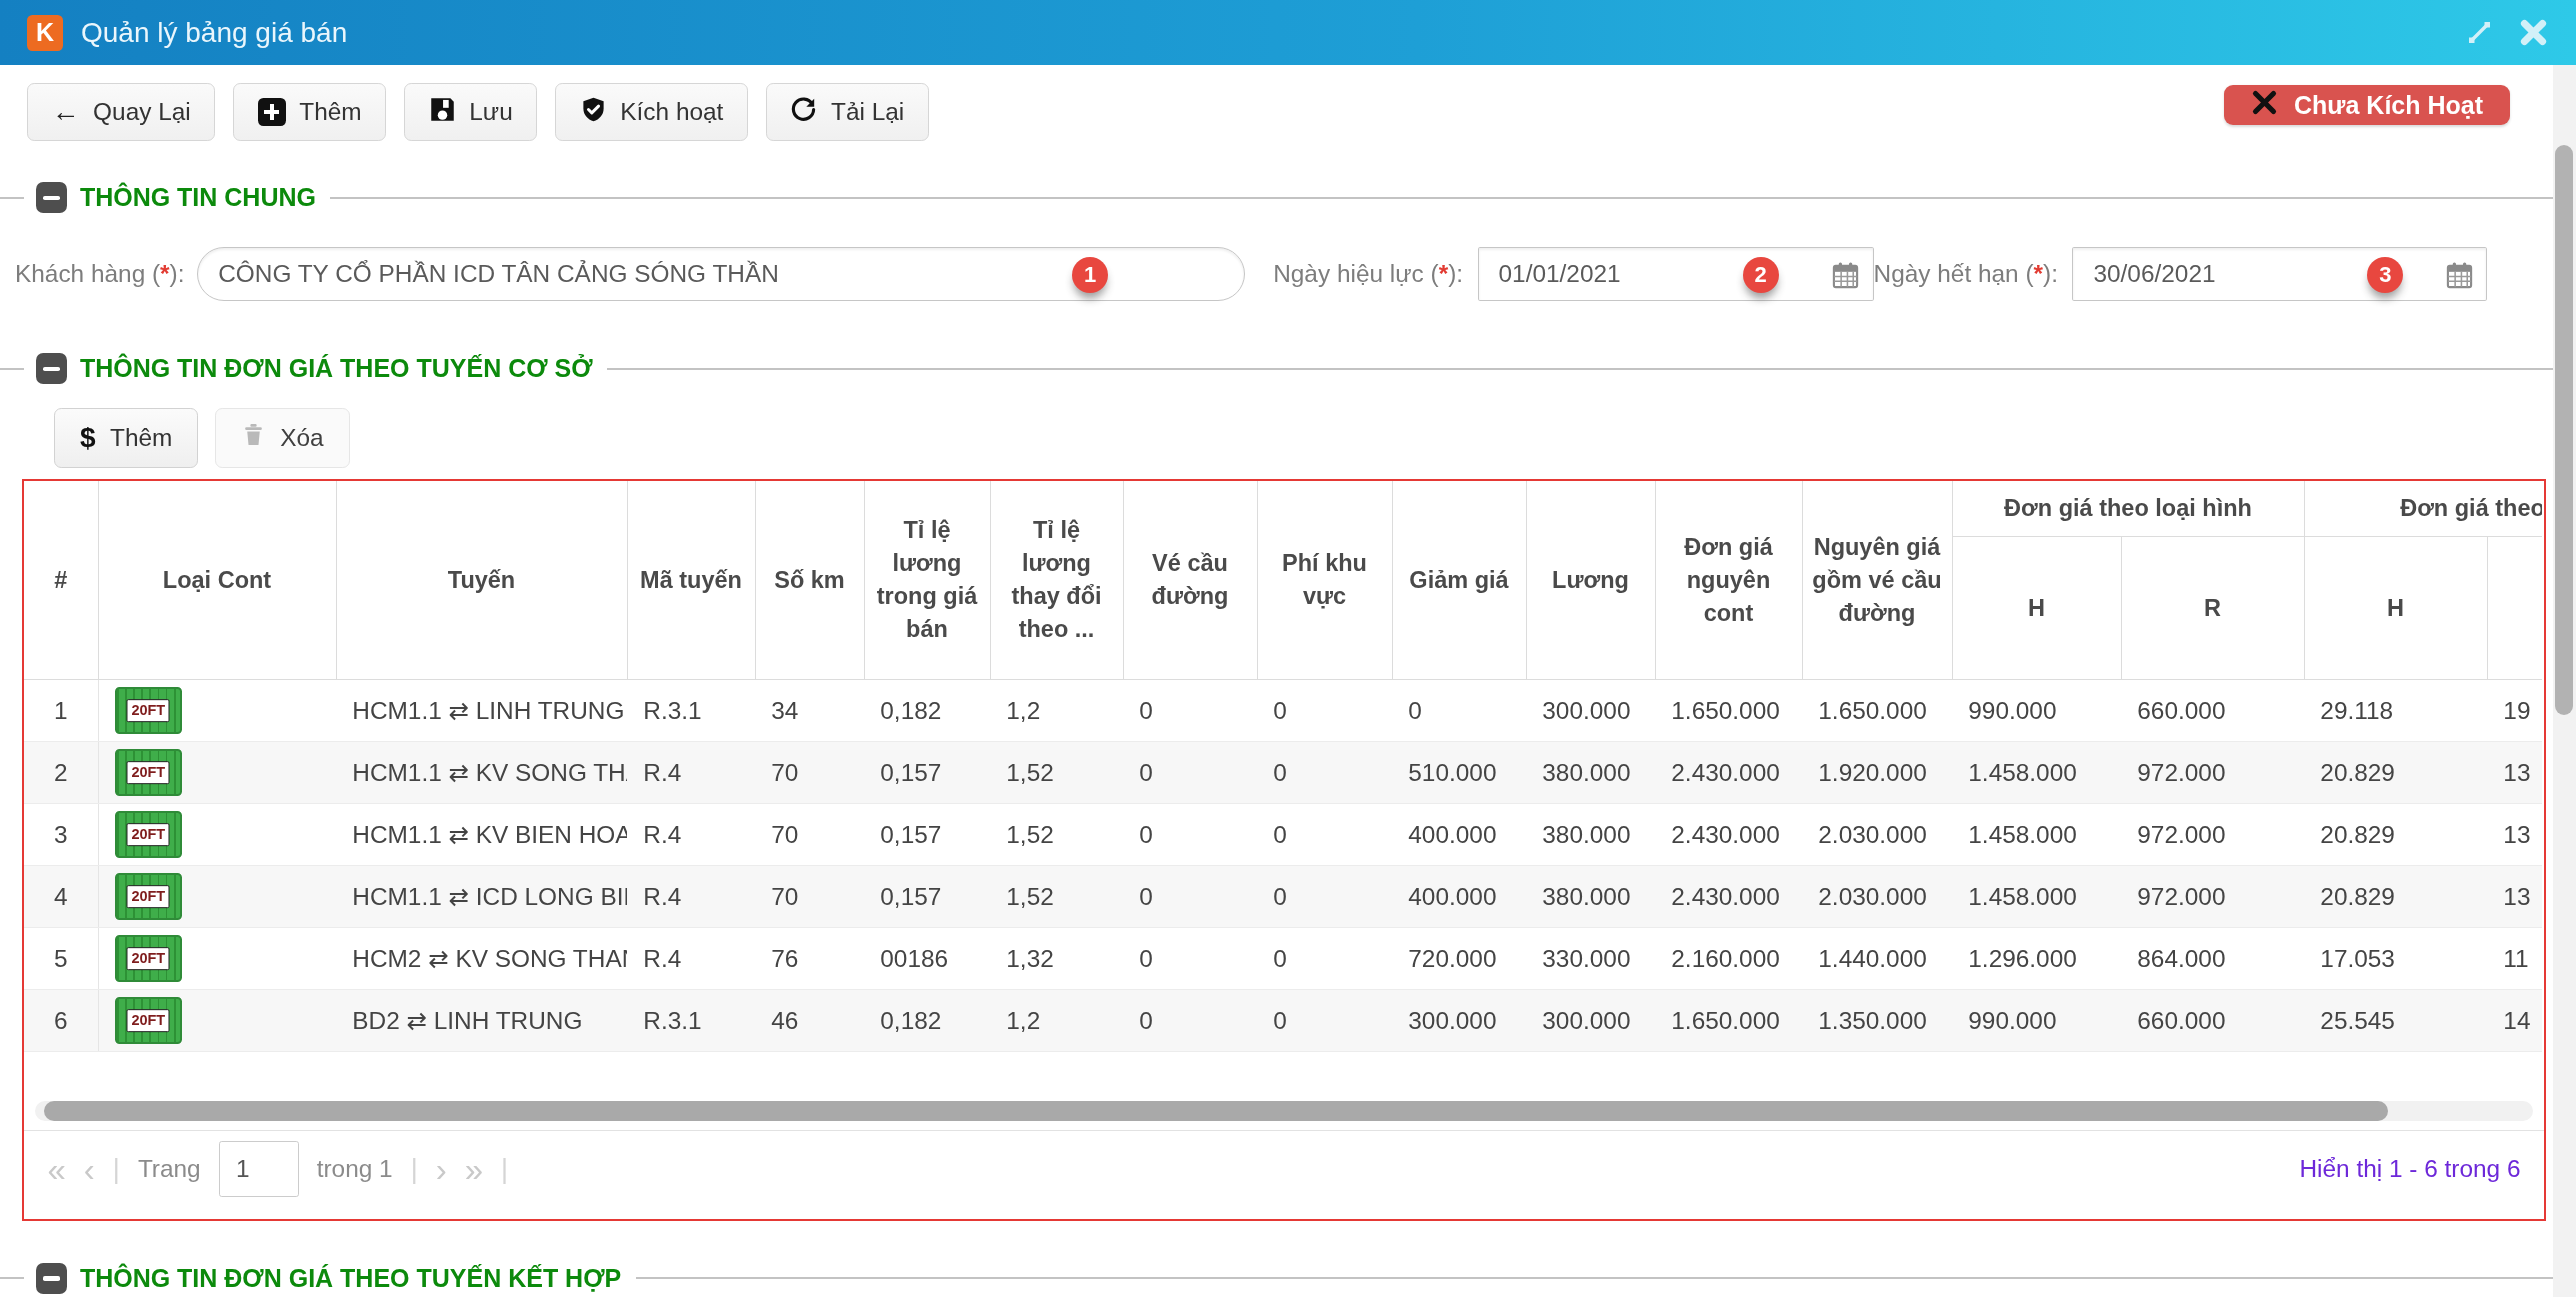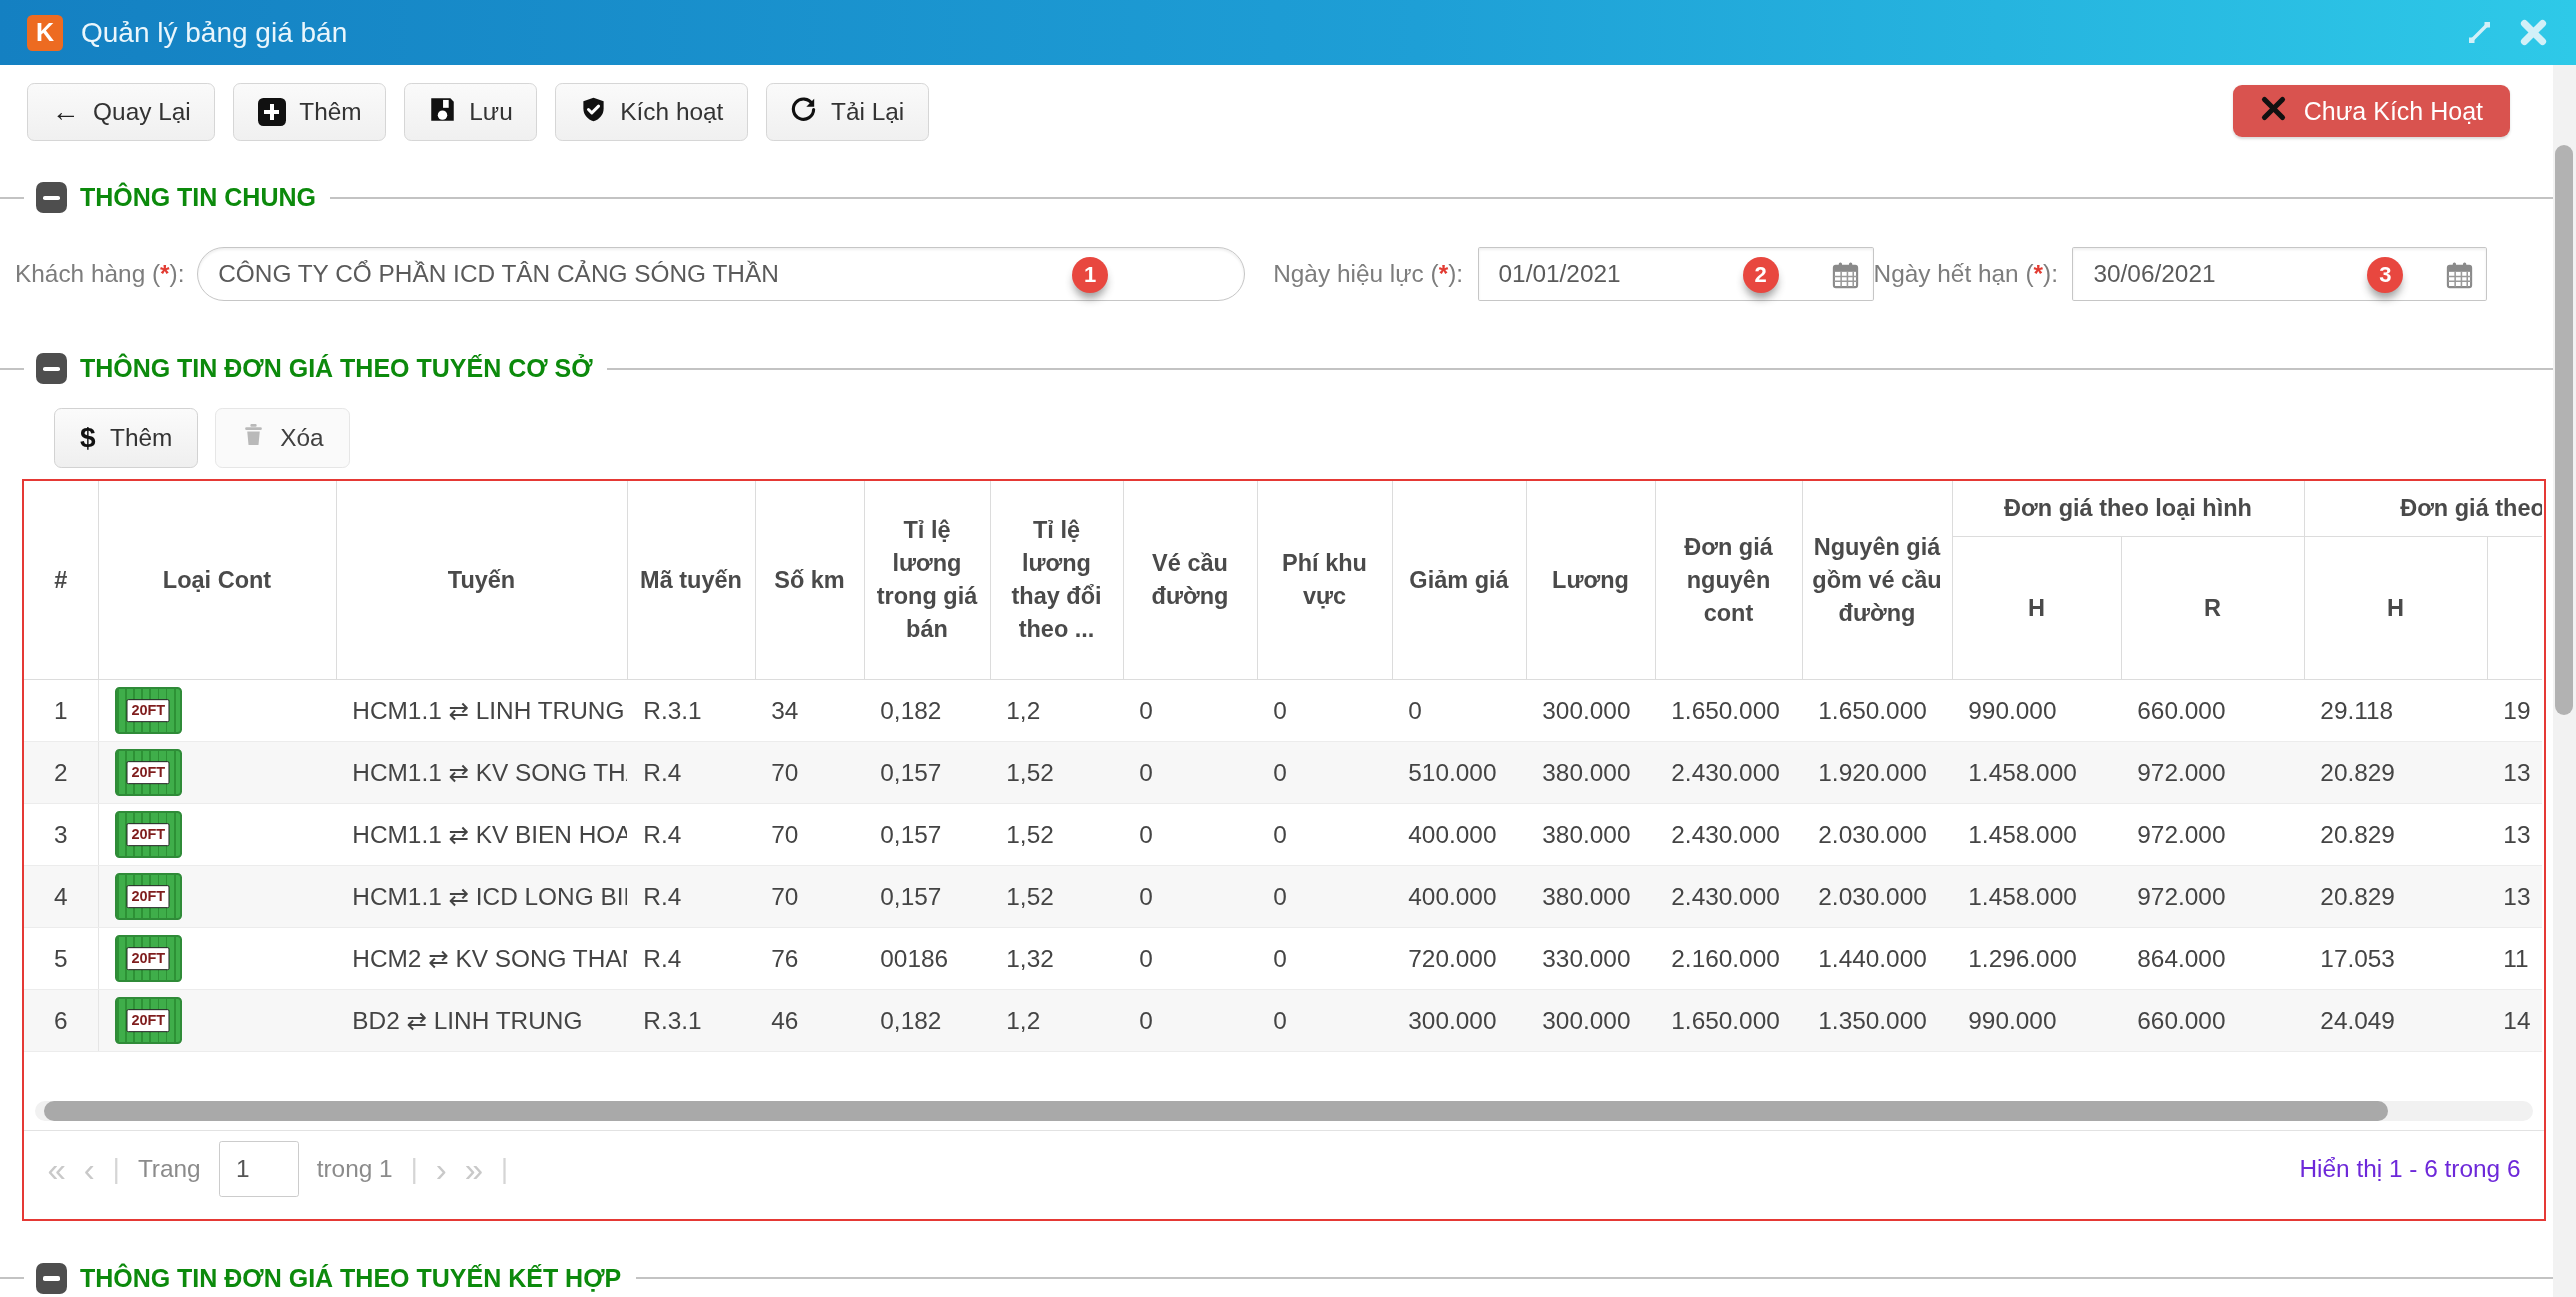--- a/index.html
+++ b/index.html
@@ -22,23 +22,23 @@
   
   .toolbar { position:relative; display:flex; align-items:center; gap:18px; padding:18px 0 16.3px 27px; }
   .tbtn { display:flex; align-items:center; gap:13.6px; height:58px; padding:0 23.5px;
           background:linear-gradient(#fafafa,#f0f0f0); border:0.9px solid #d6d6d6; border-radius:7.2px;
           font-size:24.4px; color:#333; cursor:pointer; }
   .tbtn .glyph { font-size:28px; color:#222; line-height:1; }
   .icon-plus-sq { width:28px; height:28px; background:#111; border-radius:5.4px; position:relative; }
   .icon-plus-sq::before, .icon-plus-sq::after { content:""; position:absolute; background:#fff; }
   .icon-plus-sq::before { left:6.3px; right:6.3px; top:12.2px; height:3.6px; }
   .icon-plus-sq::after  { top:6.3px; bottom:6.3px; left:12.2px; width:3.6px; }
-  .status-btn { position:absolute; top:20px; right:66px; height:52px; padding:0 27px;
+  .status-btn { position:absolute; top:20px; right:66px; height:40px; padding:0 27px;
                 background:#d9534f; border-radius:9px; display:flex; align-items:center; gap:16.3px;
-                color:#fff; font-size:25px; font-weight:normal; cursor:pointer; box-shadow:0 1.8px 2.7px rgba(0,0,0,.15);}
+                color:#fff; font-size:25px; font-weight:bold; cursor:pointer; box-shadow:0 1.8px 2.7px rgba(0,0,0,.15);}
 
   
   .sect { display:flex; align-items:center; margin-top:25px; }
   .sect .stub { width:23.5px; height:0; border-top:2.7px solid #c3c3c3; }
   .sect .minus { width:31px; height:31px; background:#4e4e4e; border-radius:7.2px; margin:0 12.7px 0 12.7px;
                  position:relative; cursor:pointer; flex:0 0 auto; }
   .sect .minus::before { content:""; position:absolute; left:7.2px; right:7.2px; top:13.6px; height:4.5px; background:#fff; border-radius:1.8px; }
   .sect .stitle { color:#0c8a0c; font-weight:bold; font-size:25px; margin-right:14.5px; white-space:nowrap; }
   .sect .line { flex:1; border-top:2.7px solid #c3c3c3; }
 
@@ -418,21 +418,21 @@
             <td>0,182</td>
             <td>1,2</td>
             <td>0</td>
             <td>0</td>
             <td>300.000</td>
             <td>300.000</td>
             <td>1.650.000</td>
             <td>1.350.000</td>
             <td>990.000</td>
             <td>660.000</td>
-            <td>24.049</td>
+            <td>25.545</td>
             <td>14</td>
           </tr>
         </tbody>
     </table>
   </div>
 
   <div class="filler"></div>
   <div class="hsb">
     <div class="hsb-thumb"></div>
   </div>

